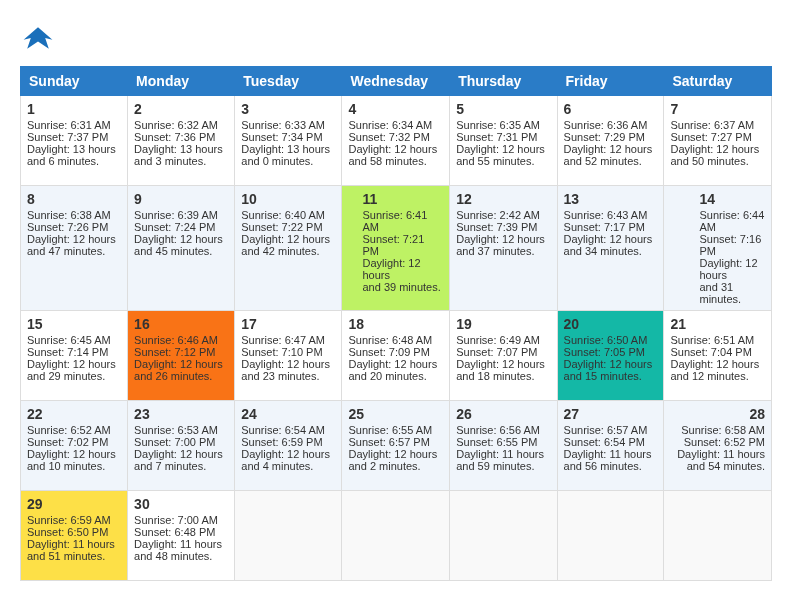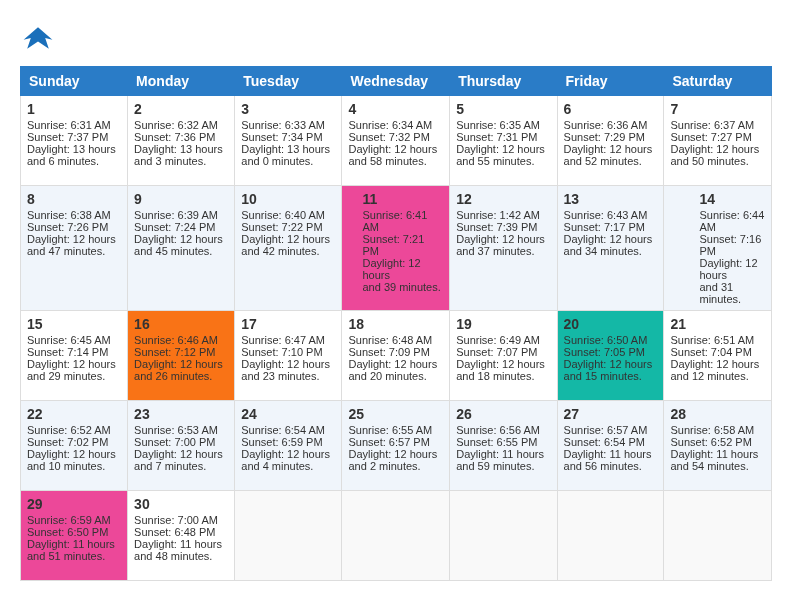--- a/index.html
+++ b/index.html
@@ -180,30 +180,30 @@
           <div>Daylight: 12 hours</div>
           <div>and 45 minutes.</div>
         </td>
         <td style="background: rgb(240, 245, 251); margin-top: 16px;">
           <span class="day-num">10</span>
           <div>Sunrise: 6:40 AM</div>
           <div>Sunset: 7:22 PM</div>
           <div>Daylight: 12 hours</div>
           <div>and 42 minutes.</div>
         </td>
-        <td style="background: #ec4899; padding-left: 20px;">
+        <td style="background: #bef264; padding-left: 20px;">
           <span class="day-num">11</span>
           <div>Sunrise: 6:41 AM</div>
           <div>Sunset: 7:21 PM</div>
           <div>Daylight: 12 hours</div>
           <div>and 39 minutes.</div>
         </td>
         <td style="background: rgb(240, 245, 251);">
           <span class="day-num">12</span>
-          <div>Sunrise: 1:42 AM</div>
+          <div>Sunrise: 2:42 AM</div>
           <div>Sunset: 7:39 PM</div>
           <div>Daylight: 12 hours</div>
           <div>and 37 minutes.</div>
         </td>
         <td style="background: rgb(240, 245, 251);">
           <span class="day-num">13</span>
           <div>Sunrise: 6:43 AM</div>
           <div>Sunset: 7:17 PM</div>
           <div>Daylight: 12 hours</div>
           <div>and 34 minutes.</div>
@@ -303,30 +303,30 @@
           <div>Daylight: 11 hours</div>
           <div>and 59 minutes.</div>
         </td>
         <td style="background: rgb(240, 245, 251);">
           <span class="day-num">27</span>
           <div>Sunrise: 6:57 AM</div>
           <div>Sunset: 6:54 PM</div>
           <div>Daylight: 11 hours</div>
           <div>and 56 minutes.</div>
         </td>
-        <td style="background: rgb(240, 245, 251);">
+        <td style="background: rgb(240, 245, 251); text-align: right;">
           <span class="day-num">28</span>
           <div>Sunrise: 6:58 AM</div>
           <div>Sunset: 6:52 PM</div>
           <div>Daylight: 11 hours</div>
           <div>and 54 minutes.</div>
         </td>
       </tr>
       <tr class="week-row">
-        <td style="background: #ec4899;">
+        <td style="background: #fde047;">
           <span class="day-num">29</span>
           <div>Sunrise: 6:59 AM</div>
           <div>Sunset: 6:50 PM</div>
           <div>Daylight: 11 hours</div>
           <div>and 51 minutes.</div>
         </td>
         <td style="background: rgb(255, 255, 255);">
           <span class="day-num">30</span>
           <div>Sunrise: 7:00 AM</div>
           <div>Sunset: 6:48 PM</div>

